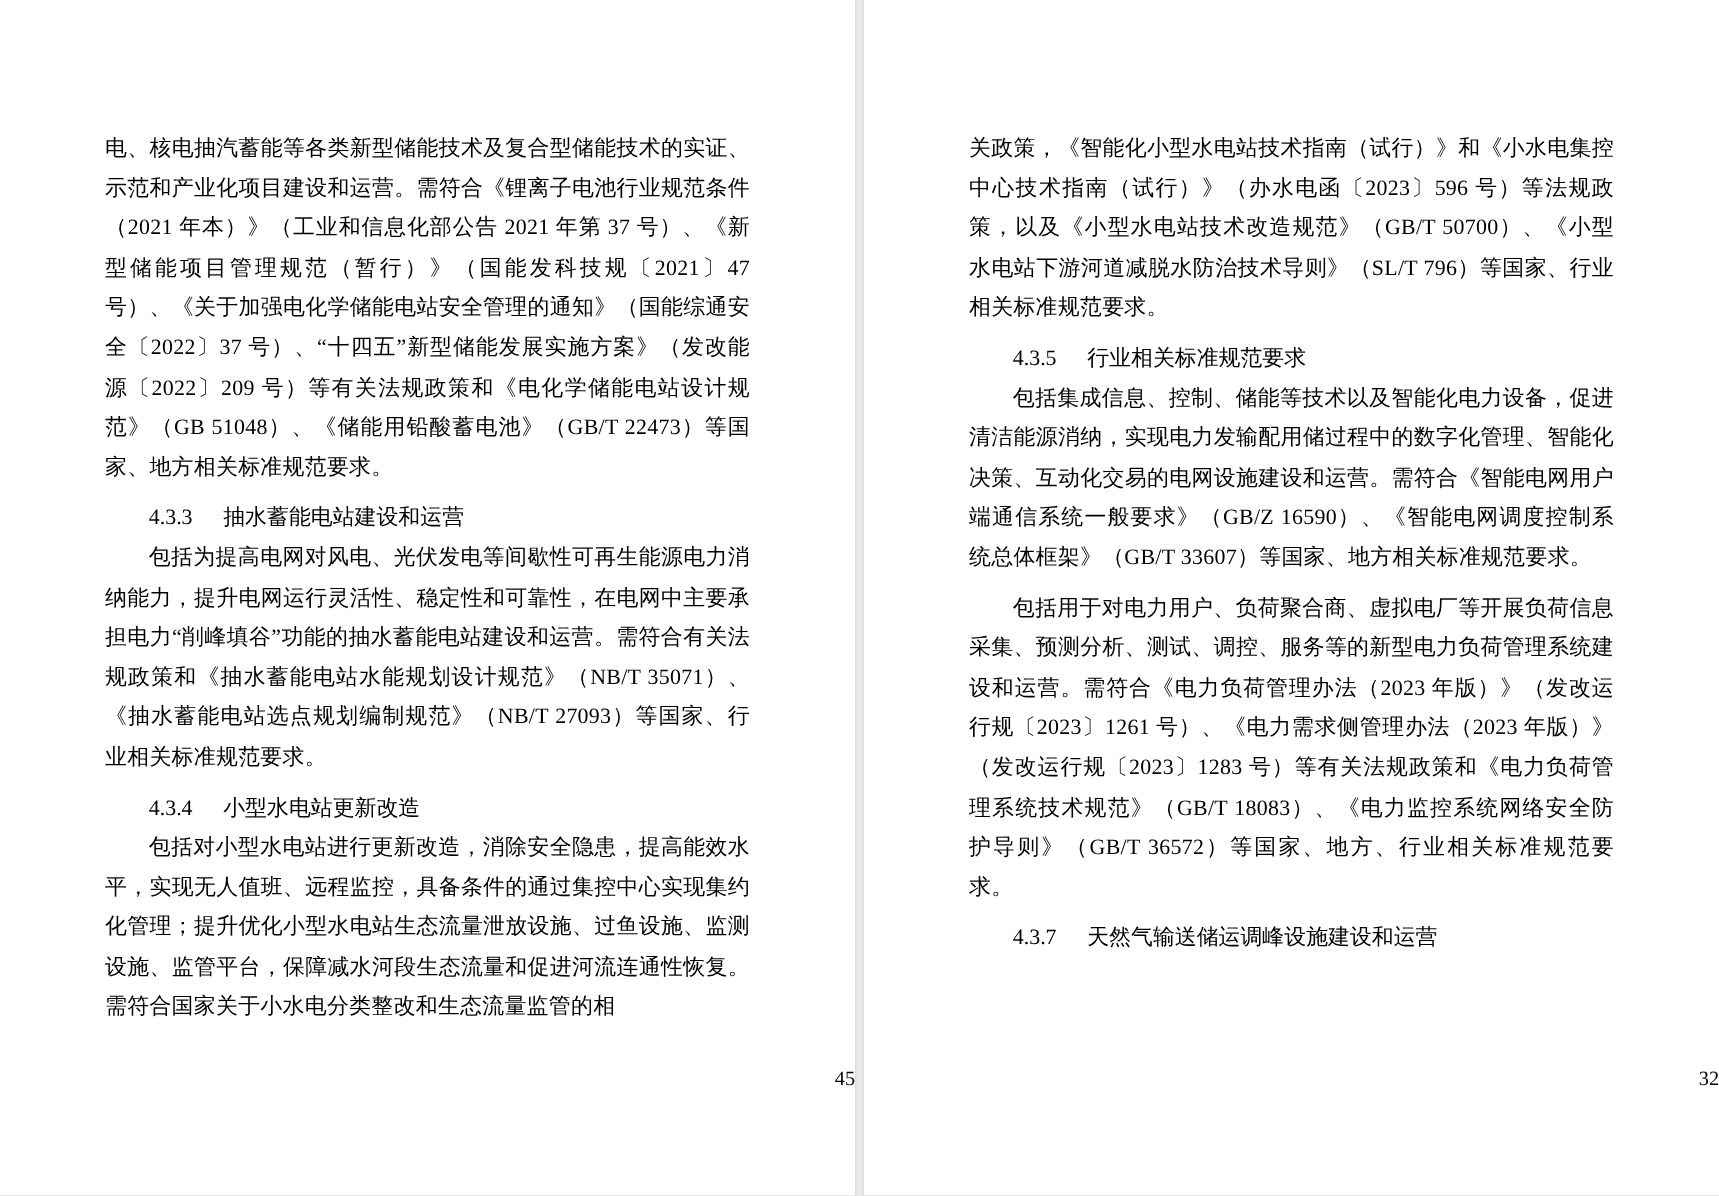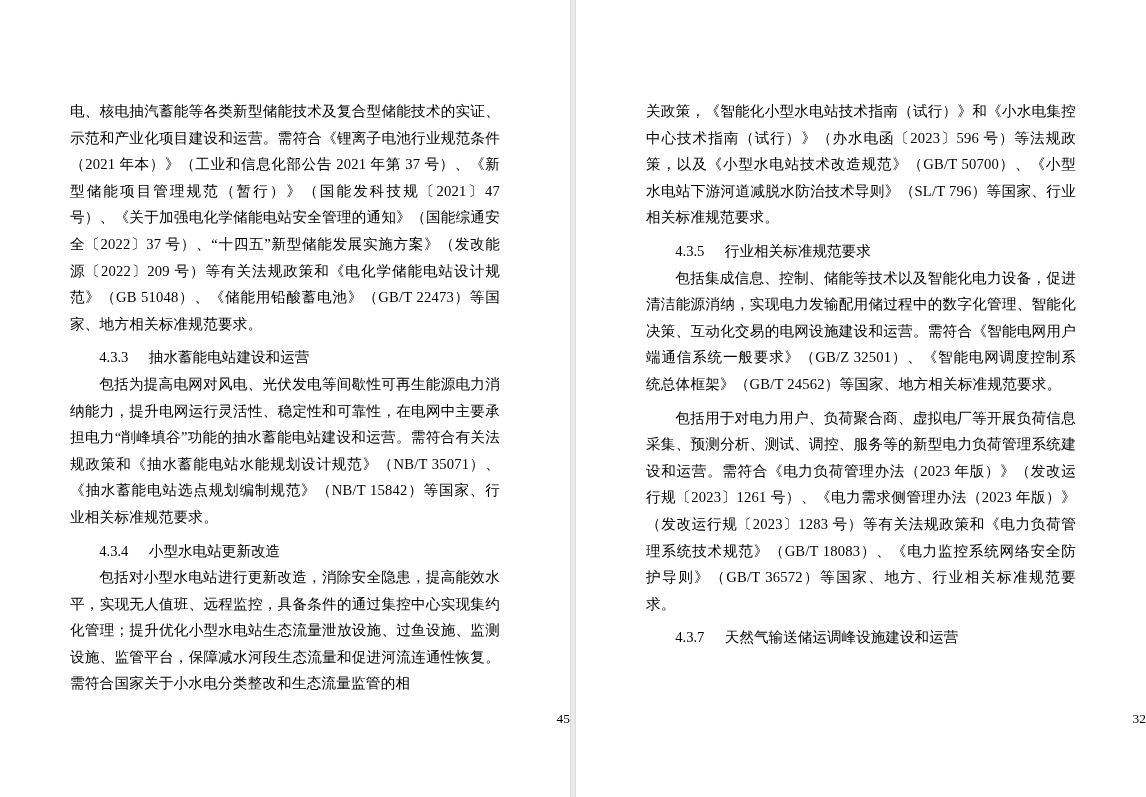--- a/index.html
+++ b/index.html
@@ -24,21 +24,21 @@
     background: #ffffff;
     width: 570px;
     height: 797px;
     box-sizing: border-box;
     position: relative;
     padding: 86px 70px 40px 70px;
     box-shadow: 0 0 0 1px #dcdcdc;
   }
   .page-inner {
     width: 430px;
-    margin: 12px auto;
+    margin: 0 auto;
   }
   p.body {
     font-size: 14.6px;
     line-height: 26.6px;
     margin: 0;
     text-align: justify;
     text-justify: inter-ideograph;
     color: #000;
     letter-spacing: 0.2px;
     font-family: "Liberation Serif", "DejaVu Serif", serif;
@@ -83,21 +83,21 @@
   <div class="page">
     <div class="page-inner">
 
       <p class="body blk">电、核电抽汽蓄能等各类新型储能技术及复合型储能技术的实证、示范和产业化项目建设和运营。需符合《锂离子电池行业规范条件（2021 年本）》（工业和信息化部公告 2021 年第 37 号）、《新型储能项目管理规范（暂行）》（国能发科技规〔2021〕47 号）、《关于加强电化学储能电站安全管理的通知》（国能综通安全〔2022〕37 号）、“十四五”新型储能发展实施方案》（发改能源〔2022〕209 号）等有关法规政策和《电化学储能电站设计规范》（GB 51048）、《储能用铅酸蓄电池》（GB/T 22473）等国家、地方相关标准规范要求。</p>
       <div class="gap"></div>
 
       <h3 class="heading">
         <span class="num">4.3.3</span><span>抽水蓄能电站建设和运营</span>
       </h3>
 
-      <p class="body blk indent">包括为提高电网对风电、光伏发电等间歇性可再生能源电力消纳能力，提升电网运行灵活性、稳定性和可靠性，在电网中主要承担电力“削峰填谷”功能的抽水蓄能电站建设和运营。需符合有关法规政策和《抽水蓄能电站水能规划设计规范》（NB/T 35071）、《抽水蓄能电站选点规划编制规范》（NB/T 15842）等国家、行业相关标准规范要求。</p>
+      <p class="body blk indent">包括为提高电网对风电、光伏发电等间歇性可再生能源电力消纳能力，提升电网运行灵活性、稳定性和可靠性，在电网中主要承担电力“削峰填谷”功能的抽水蓄能电站建设和运营。需符合有关法规政策和《抽水蓄能电站水能规划设计规范》（NB/T 35071）、《抽水蓄能电站选点规划编制规范》（NB/T 27093）等国家、行业相关标准规范要求。</p>
       <div class="gap"></div>
 
       <h3 class="heading">
         <span class="num">4.3.4</span><span>小型水电站更新改造</span>
       </h3>
 
       <p class="body blk indent">包括对小型水电站进行更新改造，消除安全隐患，提高能效水平，实现无人值班、远程监控，具备条件的通过集控中心实现集约化管理；提升优化小型水电站生态流量泄放设施、过鱼设施、监测设施、监管平台，保障减水河段生态流量和促进河流连通性恢复。需符合国家关于小水电分类整改和生态流量监管的相</p>
 
     </div>
     <div class="folio">45</div>
@@ -106,21 +106,21 @@
   <div class="page">
     <div class="page-inner">
 
       <p class="body blk">关政策，《智能化小型水电站技术指南（试行）》和《小水电集控中心技术指南（试行）》（办水电函〔2023〕596 号）等法规政策，以及《小型水电站技术改造规范》（GB/T 50700）、《小型水电站下游河道减脱水防治技术导则》（SL/T 796）等国家、行业相关标准规范要求。</p>
       <div class="gap"></div>
 
       <h3 class="heading">
         <span class="num">4.3.5</span><span>行业相关标准规范要求</span>
       </h3>
 
-      <p class="body blk indent">包括集成信息、控制、储能等技术以及智能化电力设备，促进清洁能源消纳，实现电力发输配用储过程中的数字化管理、智能化决策、互动化交易的电网设施建设和运营。需符合《智能电网用户端通信系统一般要求》（GB/Z 32501）、《智能电网调度控制系统总体框架》（GB/T 24562）等国家、地方相关标准规范要求。</p>
+      <p class="body blk indent">包括集成信息、控制、储能等技术以及智能化电力设备，促进清洁能源消纳，实现电力发输配用储过程中的数字化管理、智能化决策、互动化交易的电网设施建设和运营。需符合《智能电网用户端通信系统一般要求》（GB/Z 16590）、《智能电网调度控制系统总体框架》（GB/T 33607）等国家、地方相关标准规范要求。</p>
       <div class="gap"></div>
 
 
       <p class="body blk indent">包括用于对电力用户、负荷聚合商、虚拟电厂等开展负荷信息采集、预测分析、测试、调控、服务等的新型电力负荷管理系统建设和运营。需符合《电力负荷管理办法（2023 年版）》（发改运行规〔2023〕1261 号）、《电力需求侧管理办法（2023 年版）》（发改运行规〔2023〕1283 号）等有关法规政策和《电力负荷管理系统技术规范》（GB/T 18083）、《电力监控系统网络安全防护导则》（GB/T 36572）等国家、地方、行业相关标准规范要求。</p>
       <div class="gap"></div>
 
       <h3 class="heading">
         <span class="num">4.3.7</span><span>天然气输送储运调峰设施建设和运营</span>
       </h3>
 

